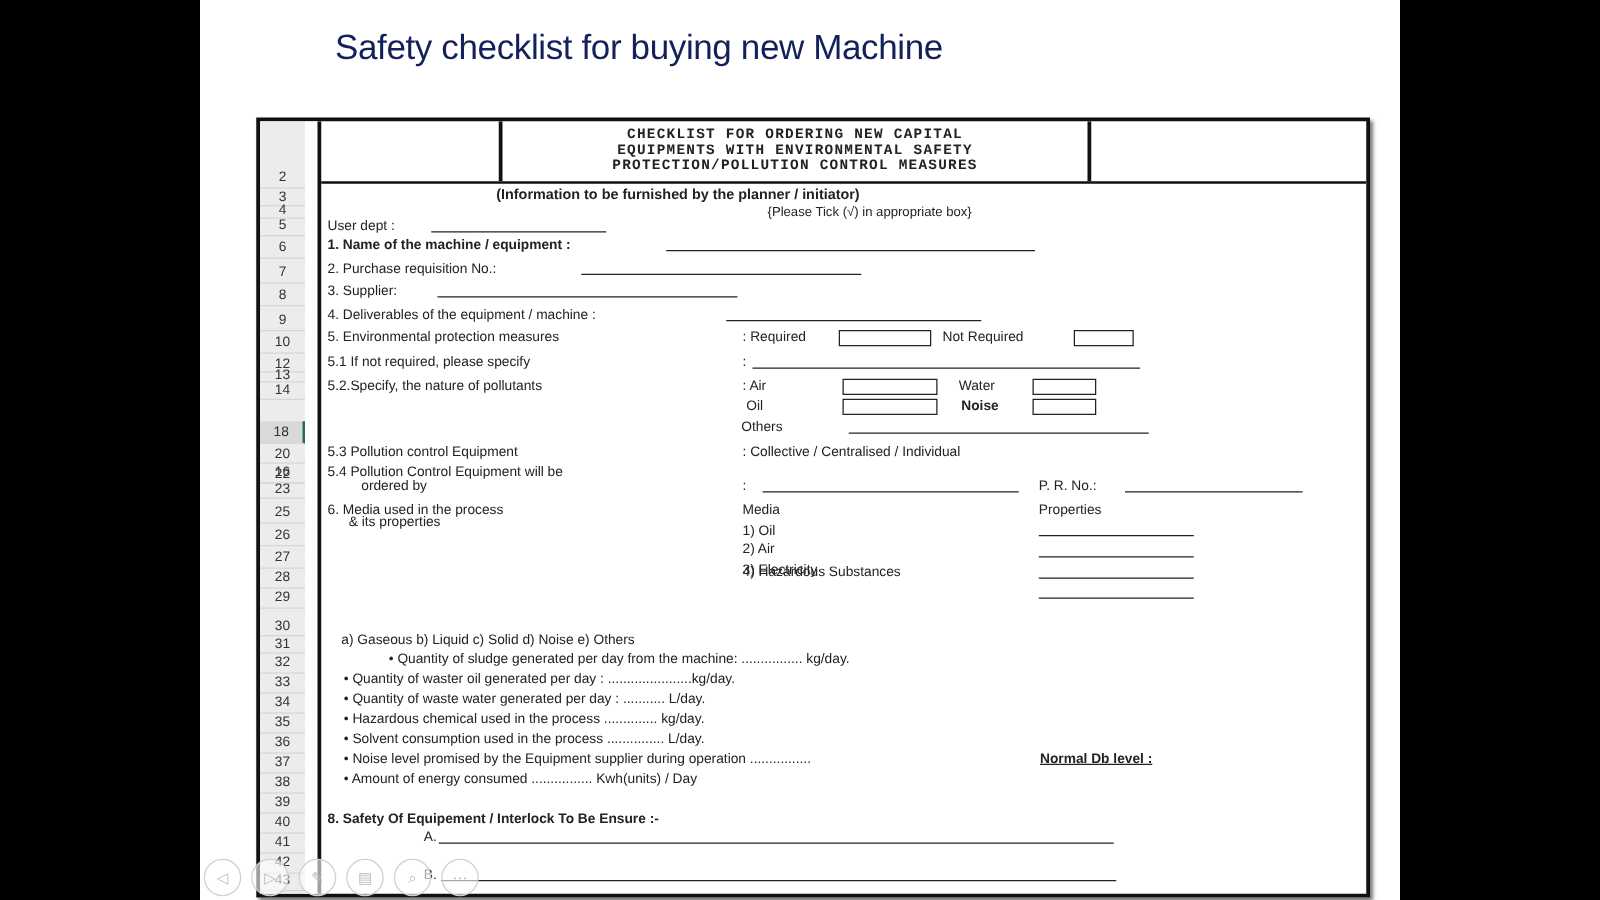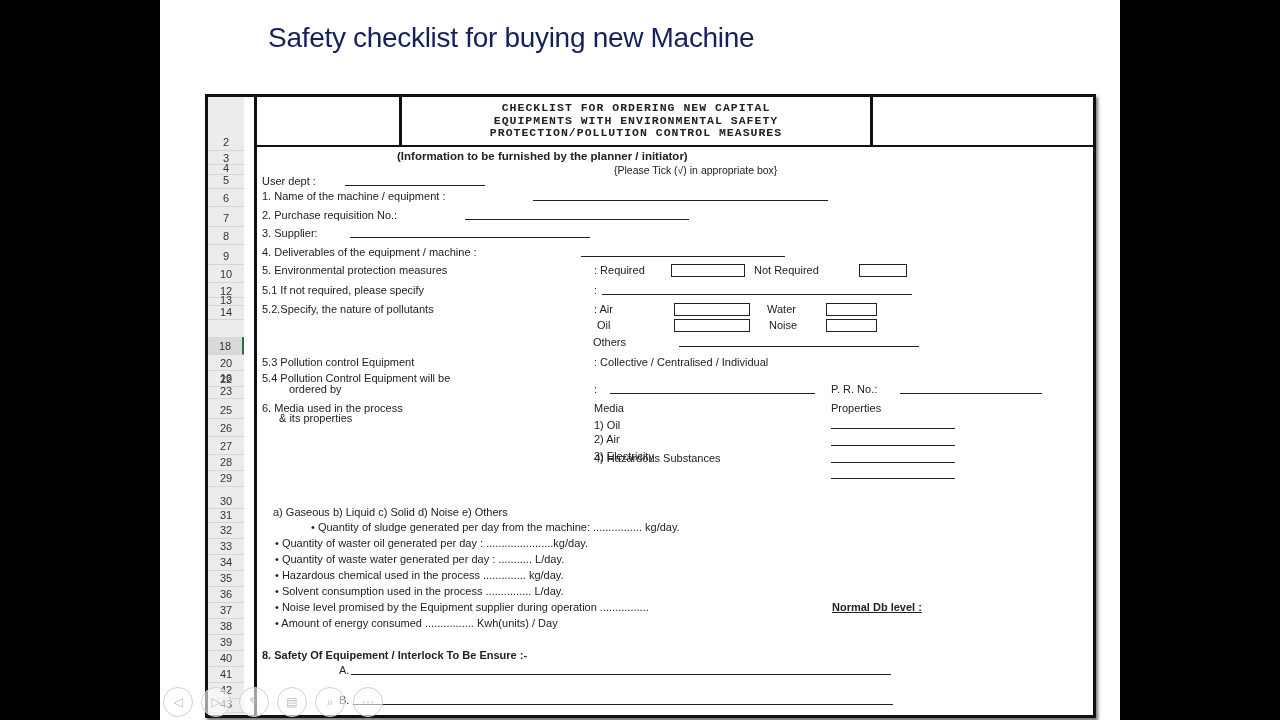--- a/index.html
+++ b/index.html
@@ -77,21 +77,21 @@
           <div>PROTECTION/POLLUTION CONTROL MEASURES</div>
         </div>
       </div>
 
       <div class="t b" style="left:140px;top:53px;font-size:11.5px;">(Information to be furnished by the planner / initiator)</div>
       <div class="t" style="left:357px;top:67px;font-size:10.5px;">{Please Tick (√) in appropriate box}</div>
 
       <div class="t" style="left:5px;top:78px;">User dept :</div>
       <div class="line" style="left:88px;top:88px;width:140px;"></div>
 
-      <div class="t" style="left:5px;top:93px;">1.  Name of the machine / equipment :</div>
+      <div class="t" style="left:5px;top:93px;font-weight:bold;">1.  Name of the machine / equipment :</div>
       <div class="line" style="left:276px;top:103px;width:295px;"></div>
 
       <div class="t" style="left:5px;top:112px;">2.  Purchase requisition No.:</div>
       <div class="line" style="left:208px;top:122px;width:224px;"></div>
 
       <div class="t" style="left:5px;top:130px;">3.  Supplier:</div>
       <div class="line" style="left:93px;top:140px;width:240px;"></div>
 
       <div class="t" style="left:5px;top:149px;">4.  Deliverables of the equipment / machine :</div>
       <div class="line" style="left:324px;top:159px;width:204px;"></div>
@@ -106,21 +106,21 @@
       <div class="t" style="left:337px;top:187px;">:</div>
       <div class="line" style="left:345px;top:197px;width:310px;"></div>
 
       <div class="t" style="left:5px;top:206px;">5.2.Specify, the nature of pollutants</div>
       <div class="t" style="left:337px;top:206px;">: Air</div>
       <div class="box" style="left:417px;top:206px;width:74px;"></div>
       <div class="t" style="left:510px;top:206px;">Water</div>
       <div class="box" style="left:569px;top:206px;width:49px;"></div>
       <div class="t" style="left:340px;top:222px;">Oil</div>
       <div class="box" style="left:417px;top:222px;width:74px;"></div>
-      <div class="t" style="left:512px;top:222px;">Noise</div>
+      <div class="t" style="left:512px;top:222px;font-weight:bold;">Noise</div>
       <div class="box" style="left:569px;top:222px;width:49px;"></div>
       <div class="t" style="left:336px;top:239px;">Others</div>
       <div class="line" style="left:422px;top:249px;width:240px;"></div>
 
       <div class="t" style="left:5px;top:259px;">5.3 Pollution control Equipment</div>
       <div class="t" style="left:337px;top:259px;">: Collective / Centralised / Individual</div>
 
       <div class="t" style="left:5px;top:275px;">5.4 Pollution Control Equipment will be</div>
       <div class="t" style="left:32px;top:286px;">ordered by</div>
       <div class="t" style="left:337px;top:286px;">:</div>

